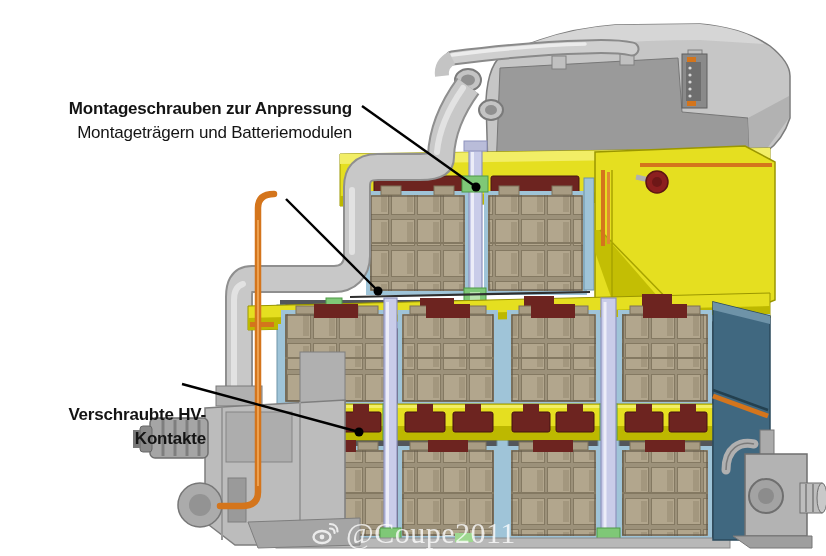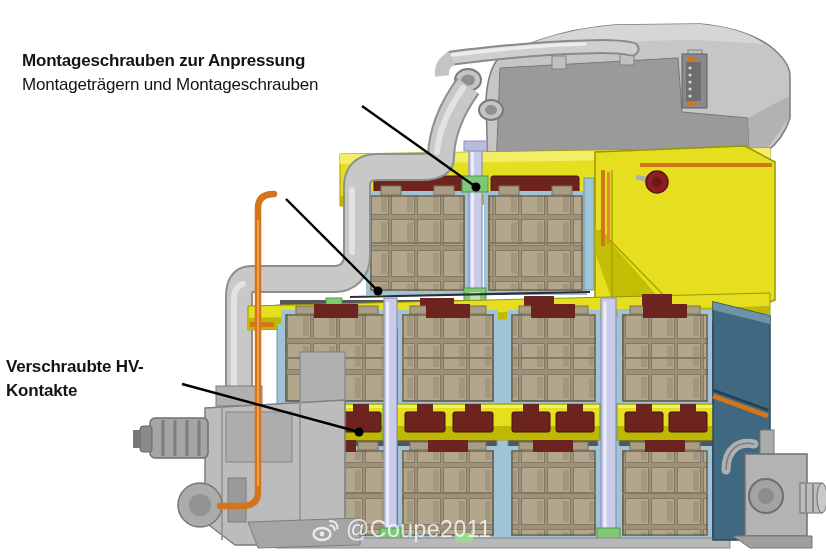--- a/index.html
+++ b/index.html
@@ -3,31 +3,31 @@
 <meta charset="utf-8">
 <style>
   html,body { margin:0; padding:0; background:#ffffff; }
   .stage {
     position:relative; width:826px; height:556px; background:#fff;
     overflow:hidden; font-family:"Liberation Sans", sans-serif;
   }
   svg.scene { position:absolute; left:0; top:0; }
 
   
-  .callout { position:absolute; text-align:left; color:#141414;
-             font-size:17px; line-height:24px; letter-spacing:-0.2px; }
+  .callout { position:absolute; text-align:right; color:#141414;
+             font-size:17px; line-height:24px; letter-spacing:-0.2px;margin-top:48px; }
   .callout .b { font-weight:700; }
   .c1 { left:22px;  top:49px;  width:330px; }
   .c2 { left:18px;  top:165px; width:292px; font-weight:700; line-height:25px; }
   .c3 { left:6px;   top:355px; width:200px; font-weight:700; }
 
   
   .watermark { position:absolute; left:312px; top:516px; display:flex;
                align-items:center; gap:7px; color:rgba(255,255,255,0.78);
-               font-size:23px; letter-spacing:0.5px; }
+               font-size:30px; letter-spacing:0.5px;font-family:Liberation Serif, serif; }
   .watermark svg { display:block; }
 
   
   .fy  { fill: var(--frame_yellow,  #e5df20); }
   .fyl { fill: var(--frame_yellow_light, #f2ee66); }
   .fyd { fill: var(--frame_yellow_dark, #bdb800); }
   .fm  { fill: var(--gasket_maroon, #6d2420); }
   .fb  { fill: var(--side_panel_blue, #406880); }
   .fl  { fill: var(--screw_lavender, #c9cce9); }
   .fg  { fill: var(--trim_green,    #7fc877); }
@@ -331,21 +331,21 @@
       <circle cx="476" cy="187" r="4.5" fill="#000"></circle>
       <line x1="286" y1="199" x2="378" y2="291" stroke="#000" stroke-width="2.4"></line>
       <circle cx="378" cy="291" r="4.5" fill="#000"></circle>
       <line x1="182" y1="384" x2="359" y2="432" stroke="#000" stroke-width="2.4"></line>
       <circle cx="359" cy="432" r="4.5" fill="#000"></circle>
     </g>
   </svg>
 
   <div class="callout c1">
     <div class="b">Montageschrauben zur Anpressung</div>
-    <div>Montageträgern und Montageschrauben</div>
+    <div>Montageträgern und Batteriemodulen</div>
   </div>
 
   <div class="callout c2">
   </div>
 
   <div class="callout c3">
     <div class="b">Verschraubte HV-</div>
     <div class="b">Kontakte</div>
   </div>
 

